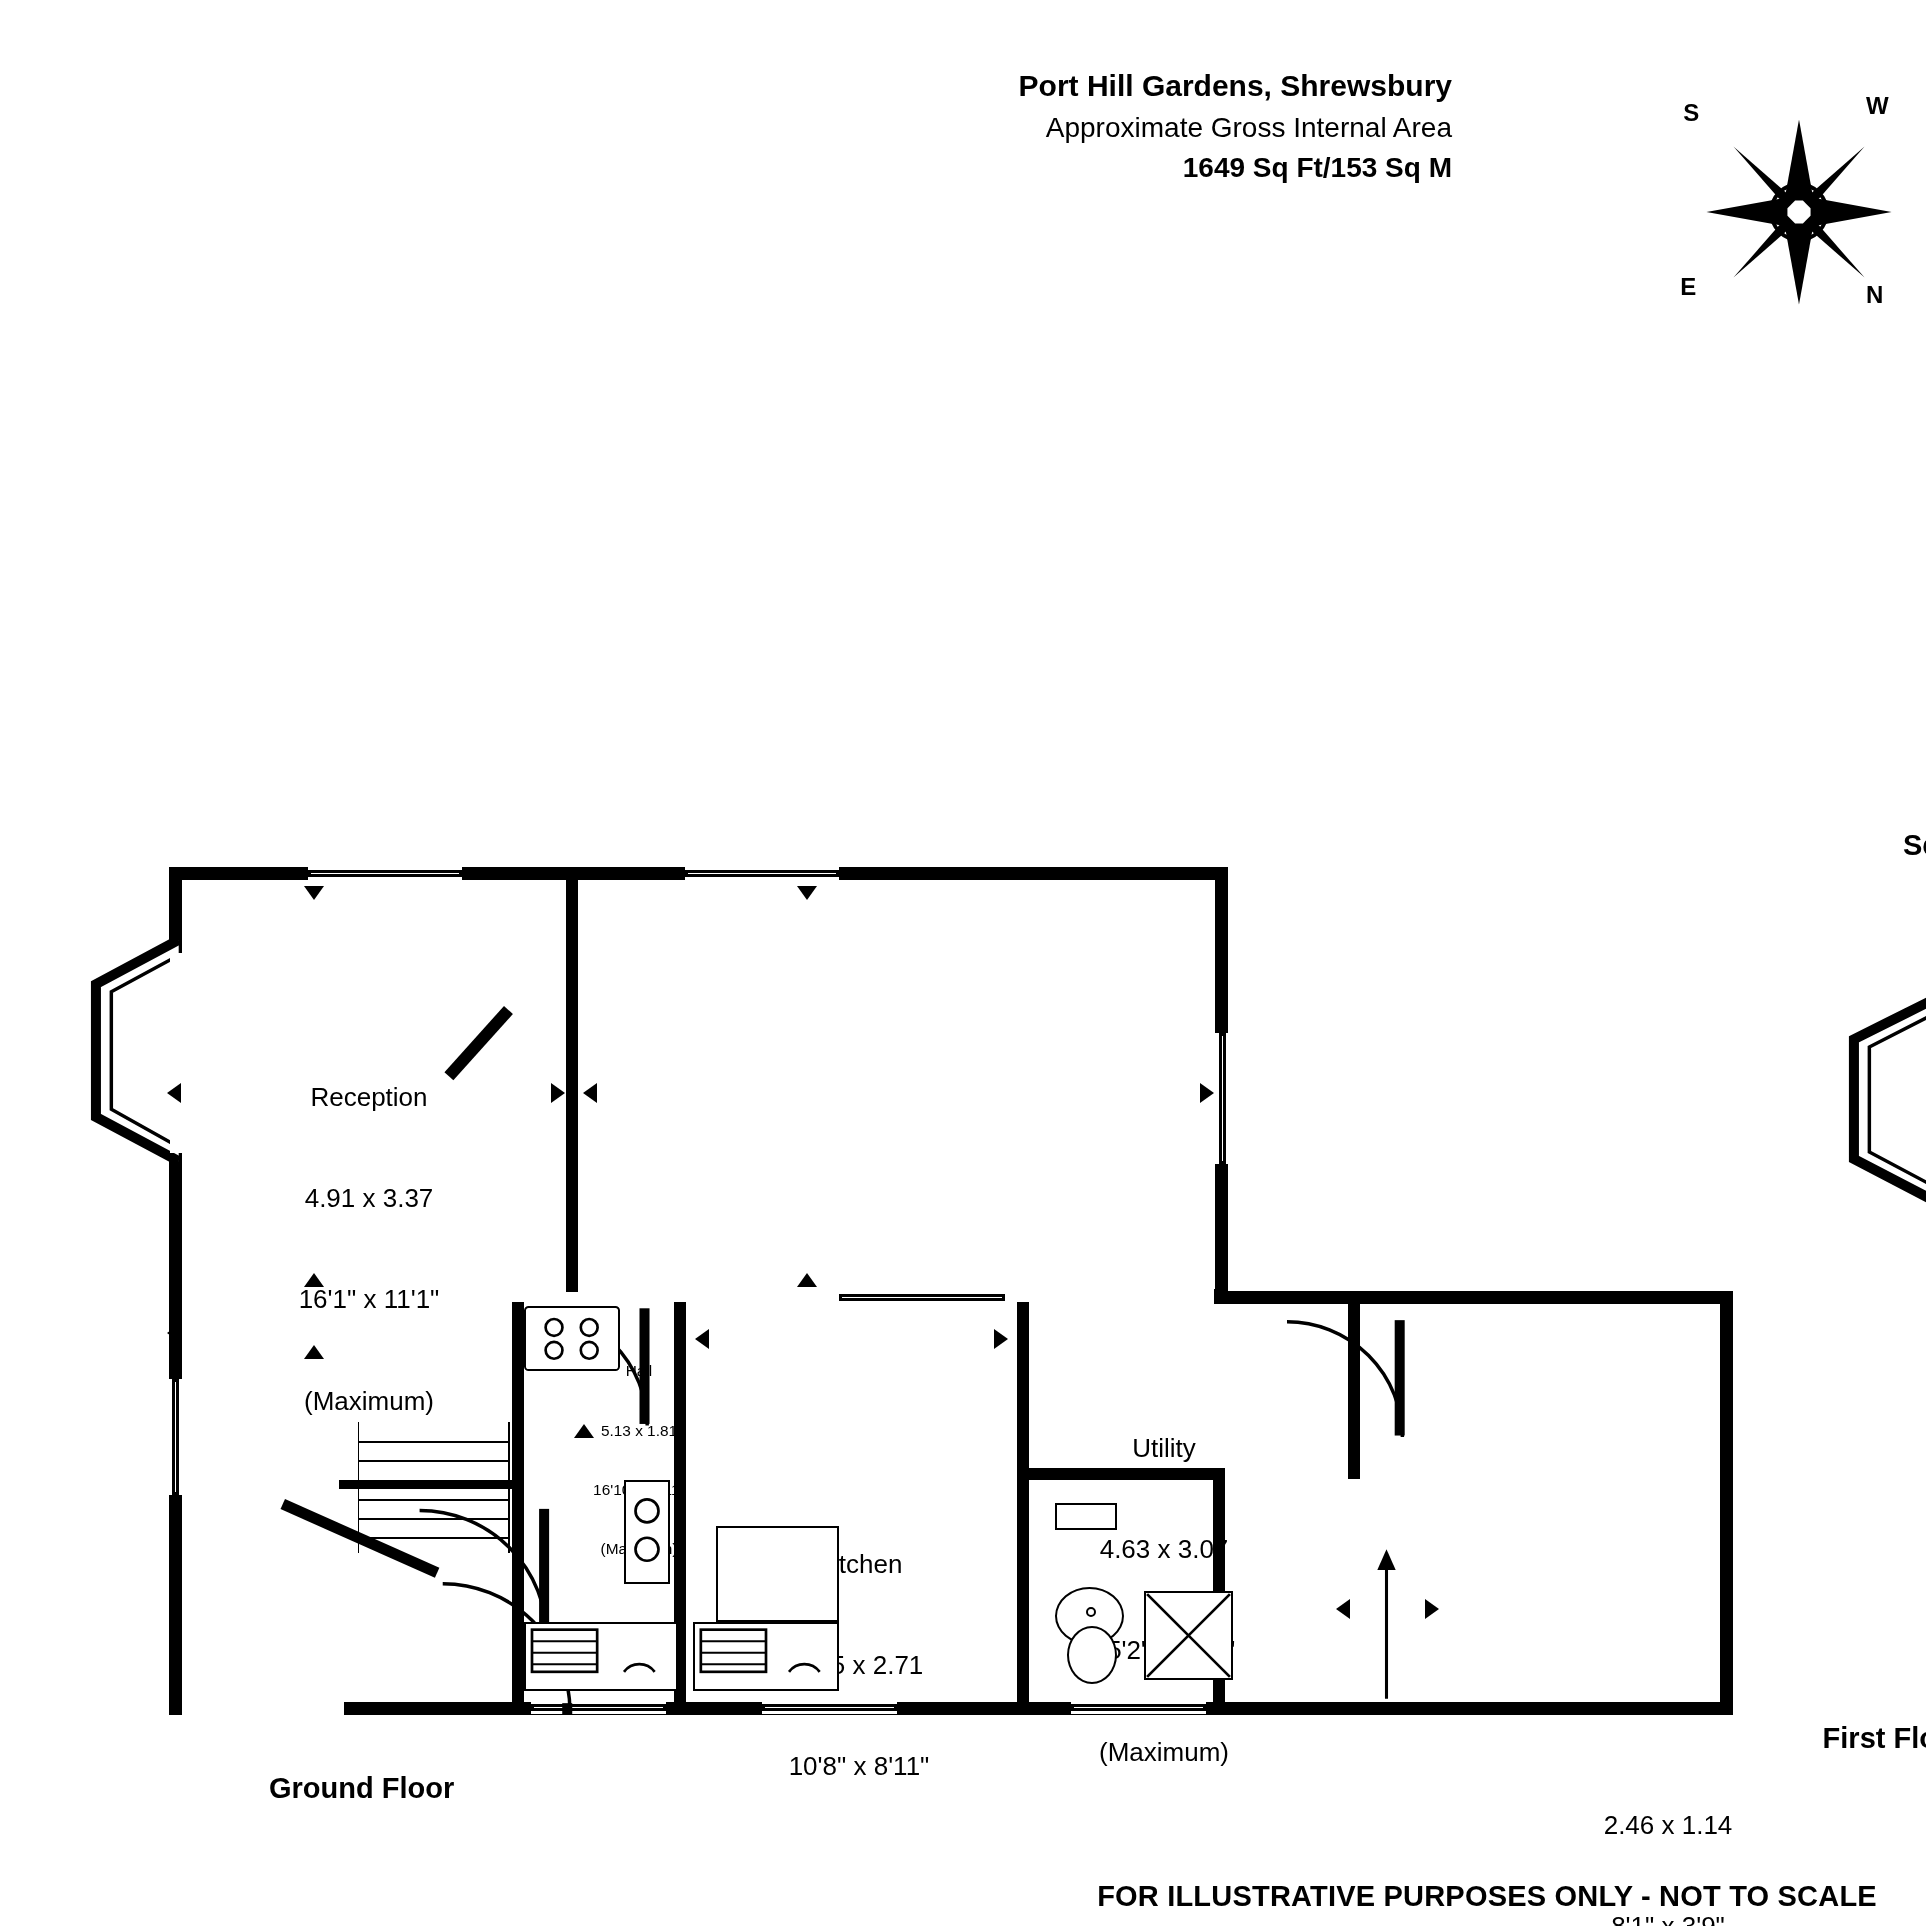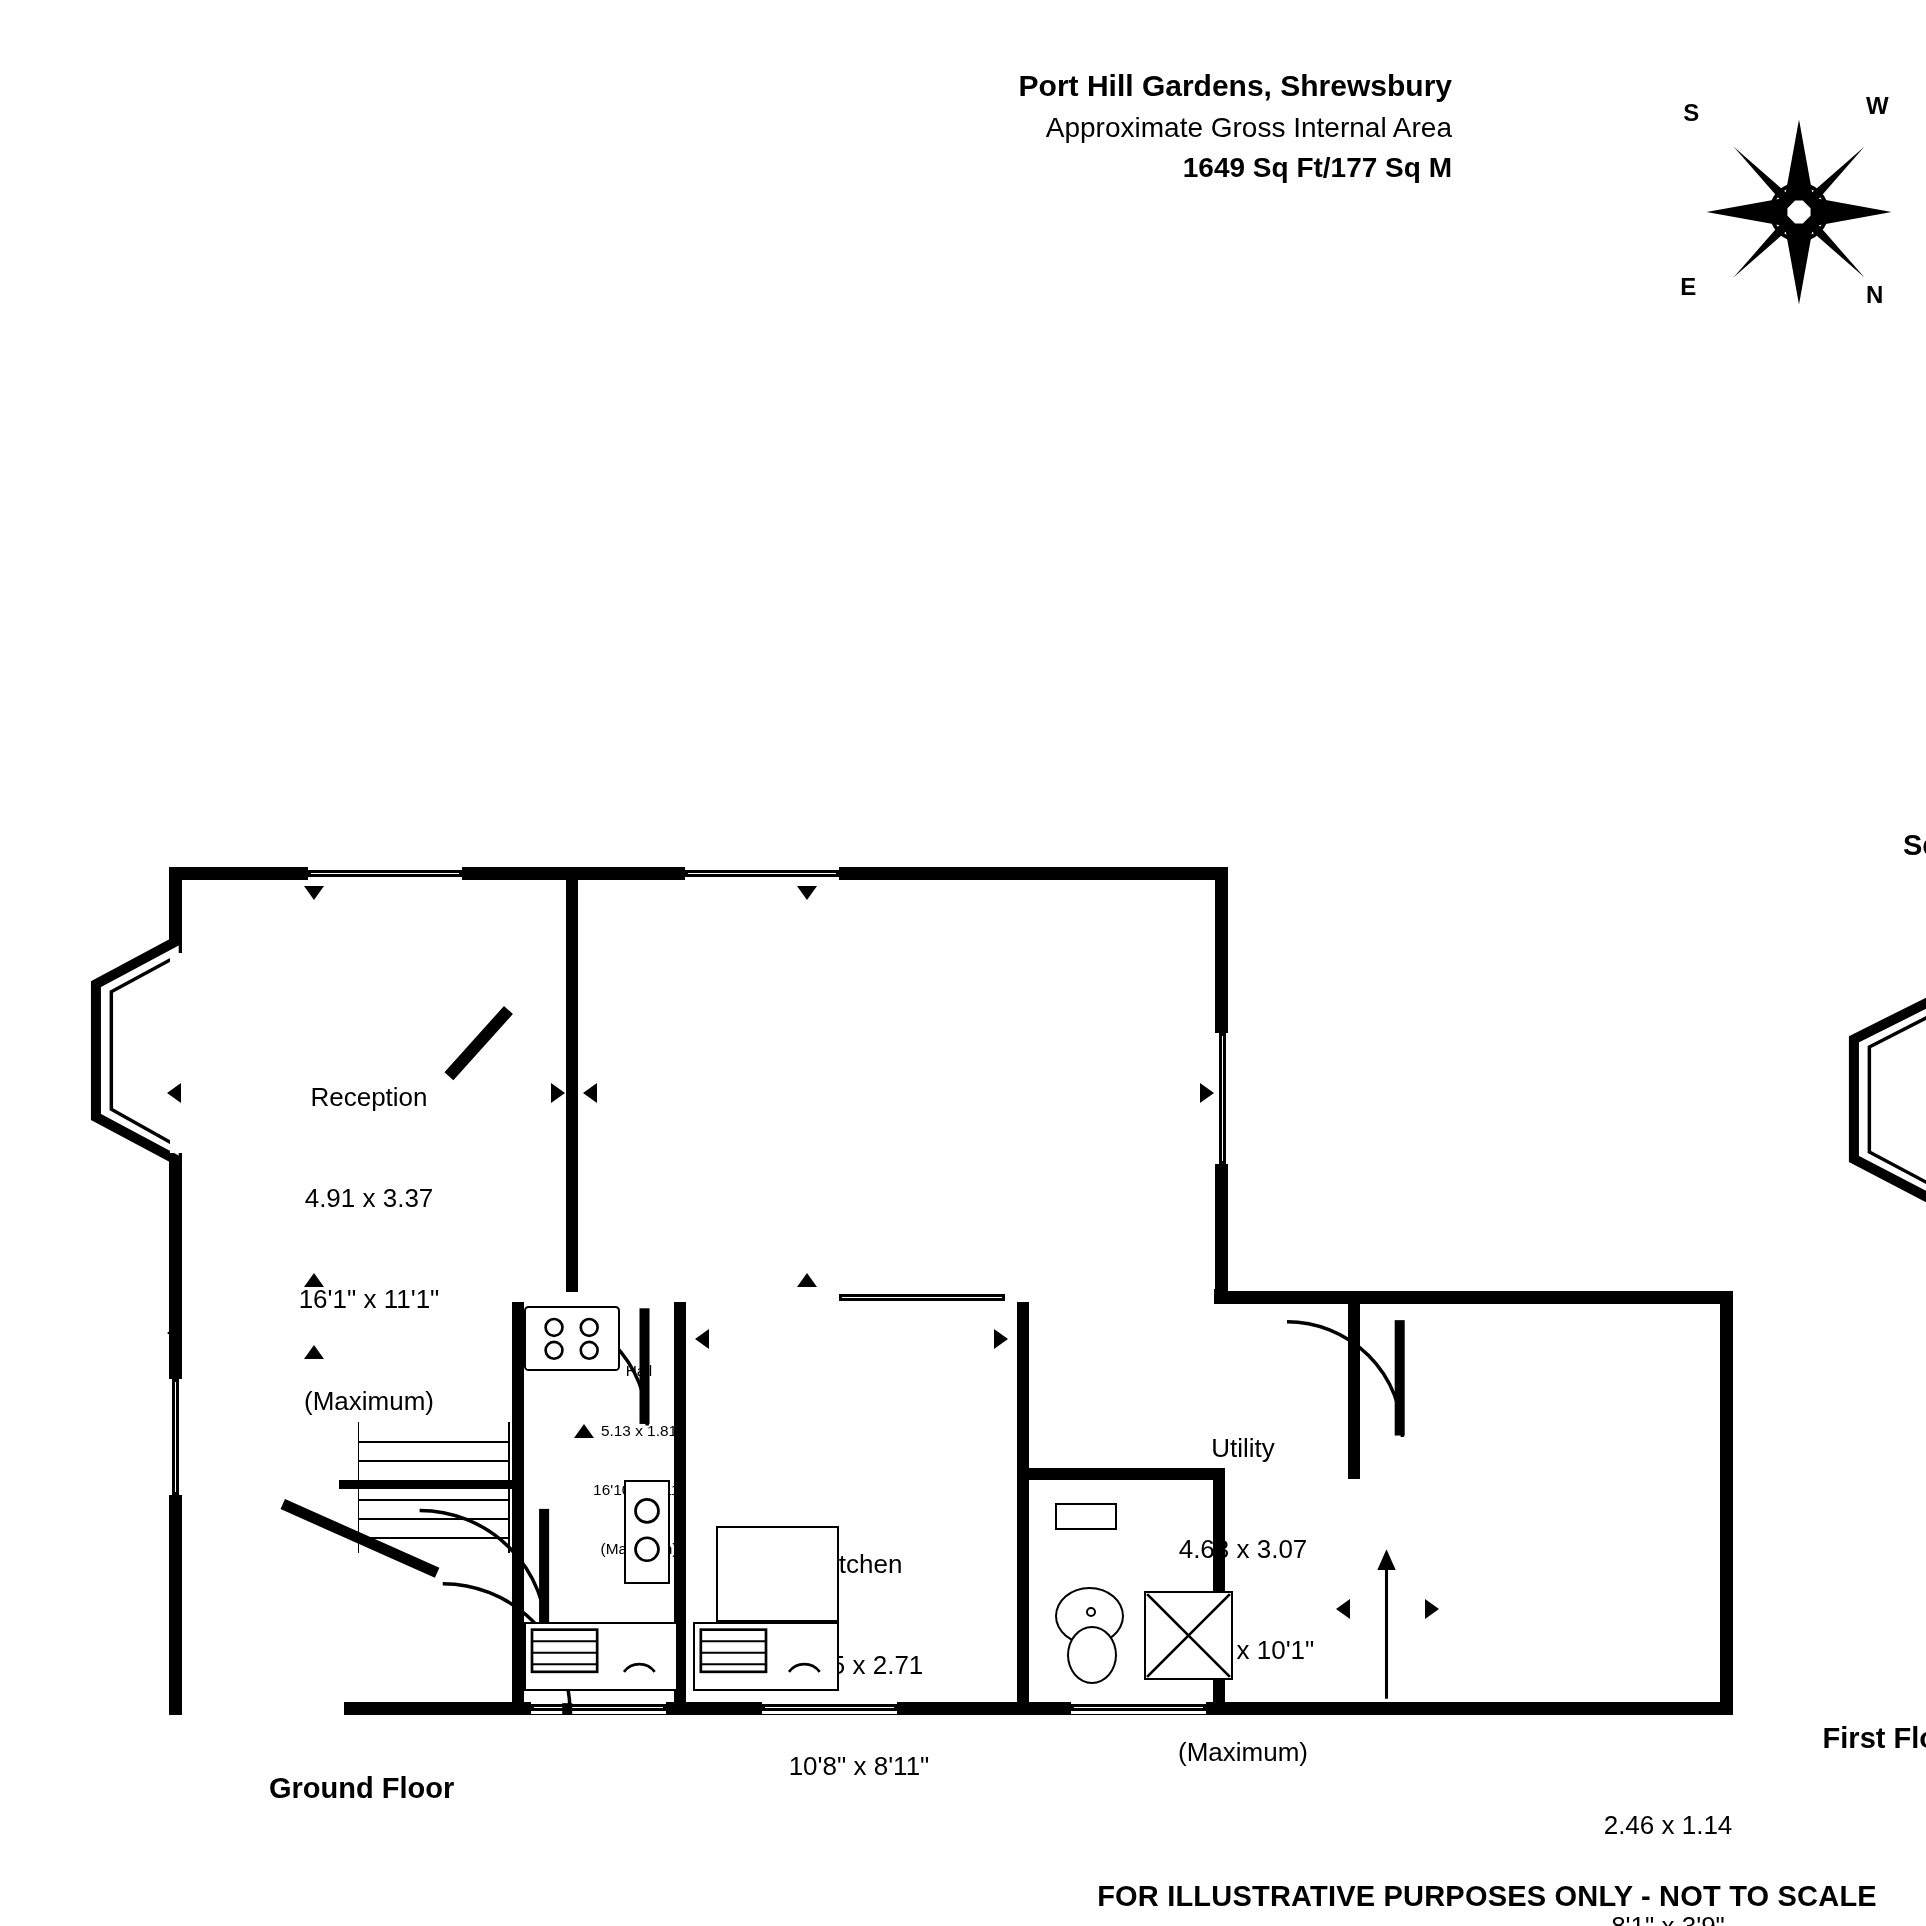--- a/index.html
+++ b/index.html
@@ -61,21 +61,21 @@
   .fixture-round { position: absolute; box-sizing: border-box; border: 2.7px solid #000; background: #fff; border-radius: 50%; }
 </style>
 </head>
 <body>
 
 <div id="sheet">
 
   <div class="abs" id="title-block" style="text-align:right;">
     <div class="t1">Port Hill Gardens, Shrewsbury</div>
     <div class="t2">Approximate Gross Internal Area</div>
-    <div class="t3">1649 Sq Ft/177 Sq M</div>
+    <div class="t3">1649 Sq Ft/153 Sq M</div>
   </div>
 
   <div class="abs" id="compass">
     <svg width="216" height="216" viewBox="0 0 560 560">
       <circle cx="280" cy="280" r="72" fill="#fff" stroke="#000" stroke-width="10"></circle>
       <polygon points="280,40 318,250 242,250" fill="#000"></polygon>
       <polygon points="280,520 318,310 242,310" fill="#000"></polygon>
       <polygon points="40,280 250,318 250,242" fill="#000"></polygon>
       <polygon points="520,280 310,318 310,242" fill="#000"></polygon>
       <polygon points="110,110 270,250 250,270" fill="#000"></polygon>
@@ -169,21 +169,21 @@
       <div>16'10" x 5'11"</div>
       <div>(Maximum)</div>
     </div>
 
     <div class="room-label" style="left:655px; top:613px; width:270px;">
       <div>Kitchen</div>
       <div>3.25 x 2.71</div>
       <div>10'8" x 8'11"</div>
     </div>
 
-    <div class="room-label" style="left:1039px; top:497px; width:270px;">
+    <div class="room-label" style="left:960px; top:497px; width:270px;">
       <div>Utility</div>
       <div>4.63 x 3.07</div>
       <div>15'2" x 10'1"</div>
       <div>(Maximum)</div>
     </div>
 
     <div class="room-label" style="left:1464px; top:874px; width:270px;">
       <div>2.46 x 1.14</div>
       <div>8'1" x 3'9"</div>
     </div>

